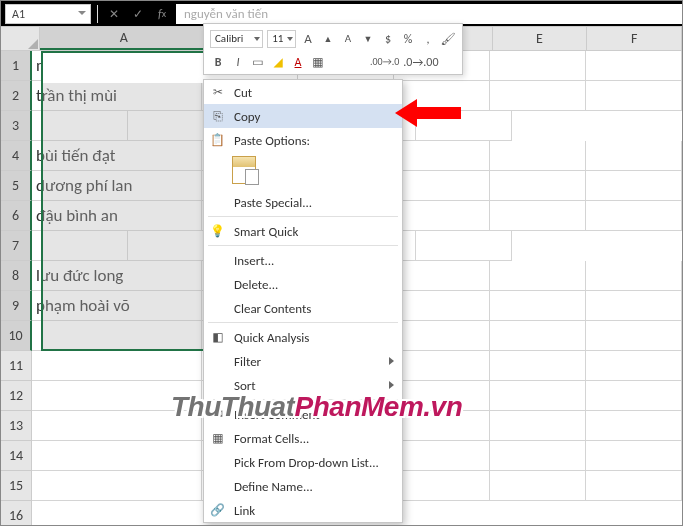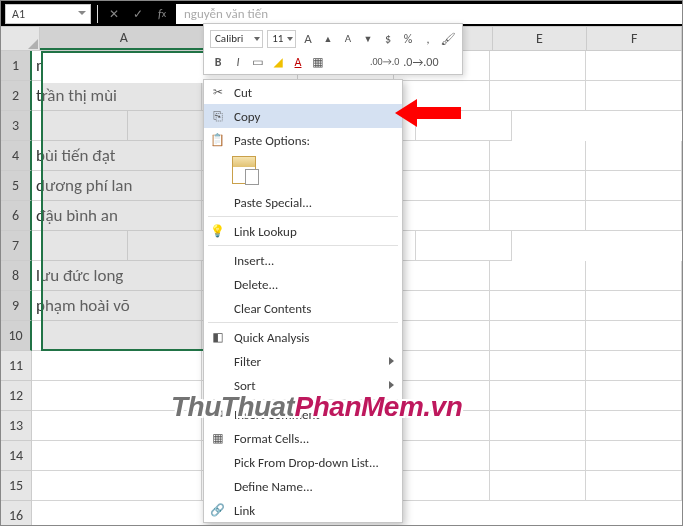--- a/index.html
+++ b/index.html
@@ -466,21 +466,21 @@
   </div>
   <div style="padding:4px 0 6px 0;">
     <div class="cm-paste-icon"></div>
   </div>
   <div class="cm-item">
     <span>Paste Special...</span>
   </div>
   <div class="cm-sep"></div>
   <div class="cm-item">
     <span class="icon">💡</span>
-    <span>Link Lookup</span>
+    <span>Smart Quick</span>
   </div>
   <div class="cm-sep"></div>
   <div class="cm-item">
     <span>Insert...</span>
   </div>
   <div class="cm-item">
     <span>Delete...</span>
   </div>
   <div class="cm-item">
     <span>Clear Contents</span>

